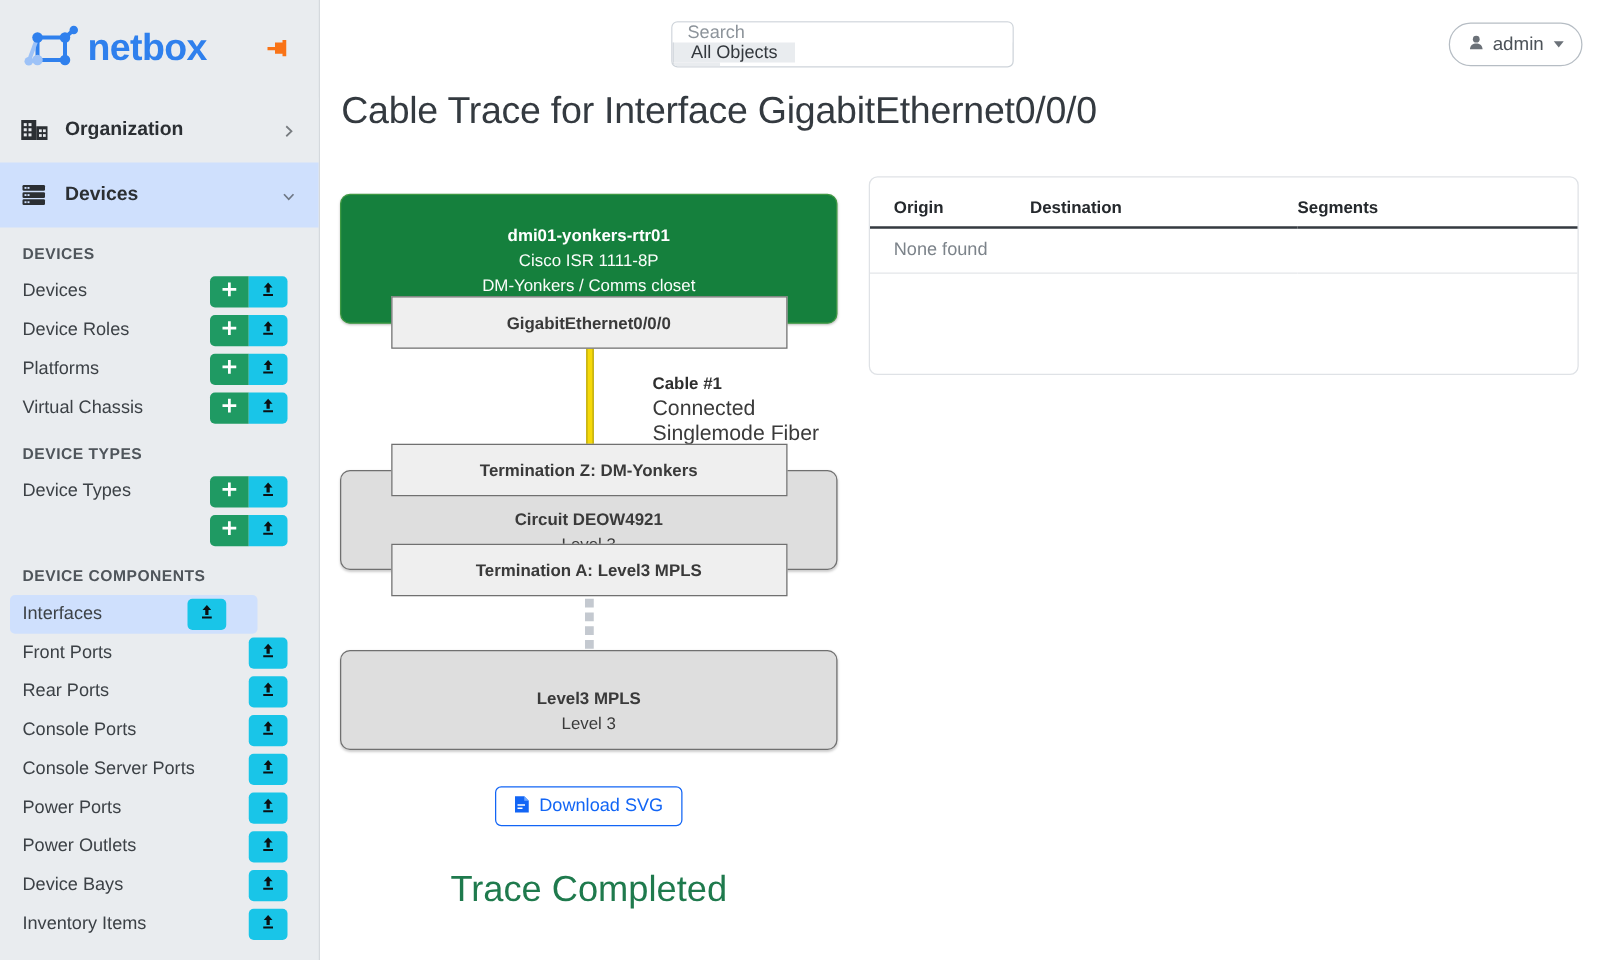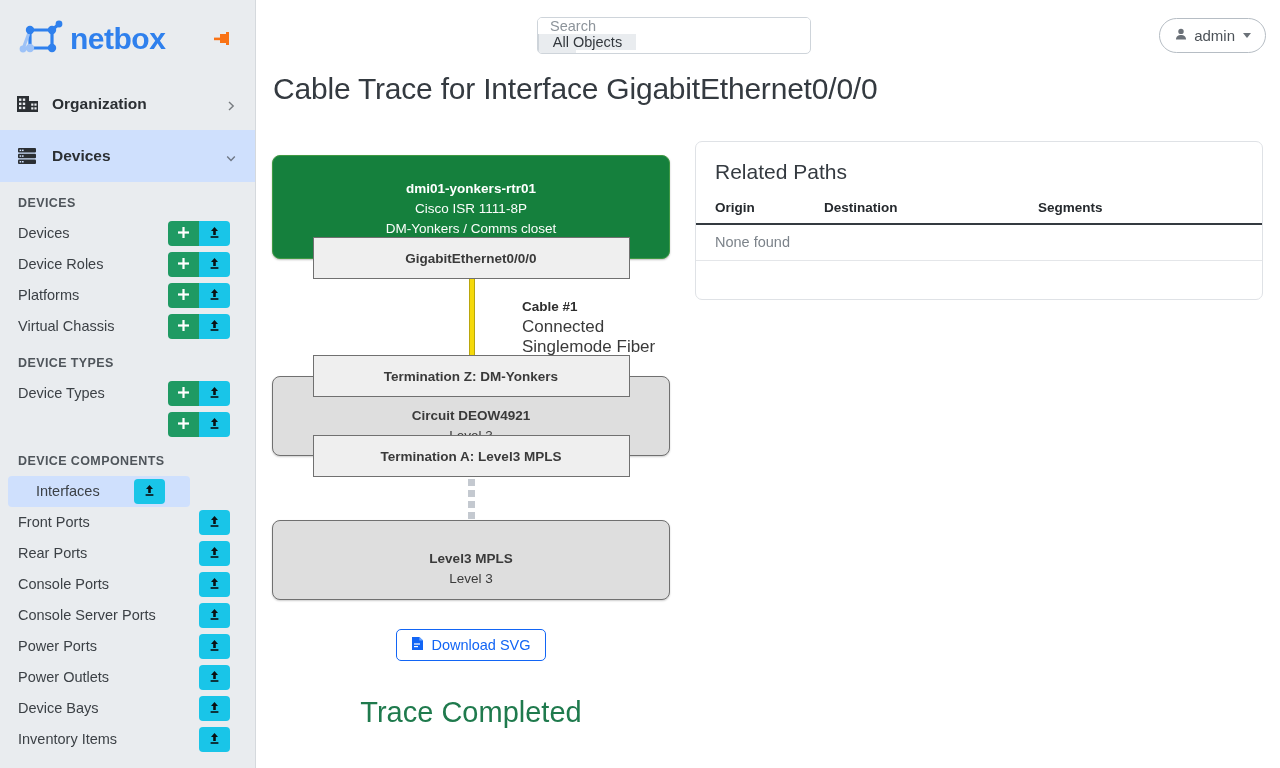--- a/index.html
+++ b/index.html
@@ -53,21 +53,21 @@
   .nav-row {
     display: flex; align-items: center;
     height: 31px; margin: 0 0 0 0;
     padding: 0 25px 0 18px;
     position: relative;
   }
   .nav-row .nlabel {
     font-size: 14.5px; color: #3c4146;
     flex: 1 1 auto; line-height: 31px;
   }
-  .nav-row.sel { background: #cfe0fd; border-radius: 4px; margin: 0 50px 0 8px; padding-left: 28px; width: 182px; }
+  .nav-row.sel { background: #cfe0fd; border-radius: 4px; margin: 0 50px 0 8px; padding-left: 10px; width: 198px; }
   .btn-pair { position: absolute; right: 25px; top: 3px; display: flex; height: 25px; }
   .bp-add {
     width: 31px; height: 25px; background: #1f9a63;
     border-radius: 4px 0 0 4px;
     display: flex; align-items: center; justify-content: center;
   }
   .bp-imp {
     width: 31px; height: 25px; background: #19c5e8;
     border-radius: 0 4px 4px 0;
     display: flex; align-items: center; justify-content: center;
@@ -620,21 +620,20 @@
           </svg>
         </span>
         <span>Download SVG</span>
       </button>
     </div>
 
     <div id="trace-status">Trace Completed</div>
   </div>
 
   <div id="related">
-    <h2>Related Paths</h2>
     <table id="rp-table">
       <thead>
         <tr>
           <th class="c0">Origin</th>
           <th class="c1">Destination</th>
           <th class="c2">Segments</th>
         </tr>
       </thead>
       <tbody>
         <tr>

